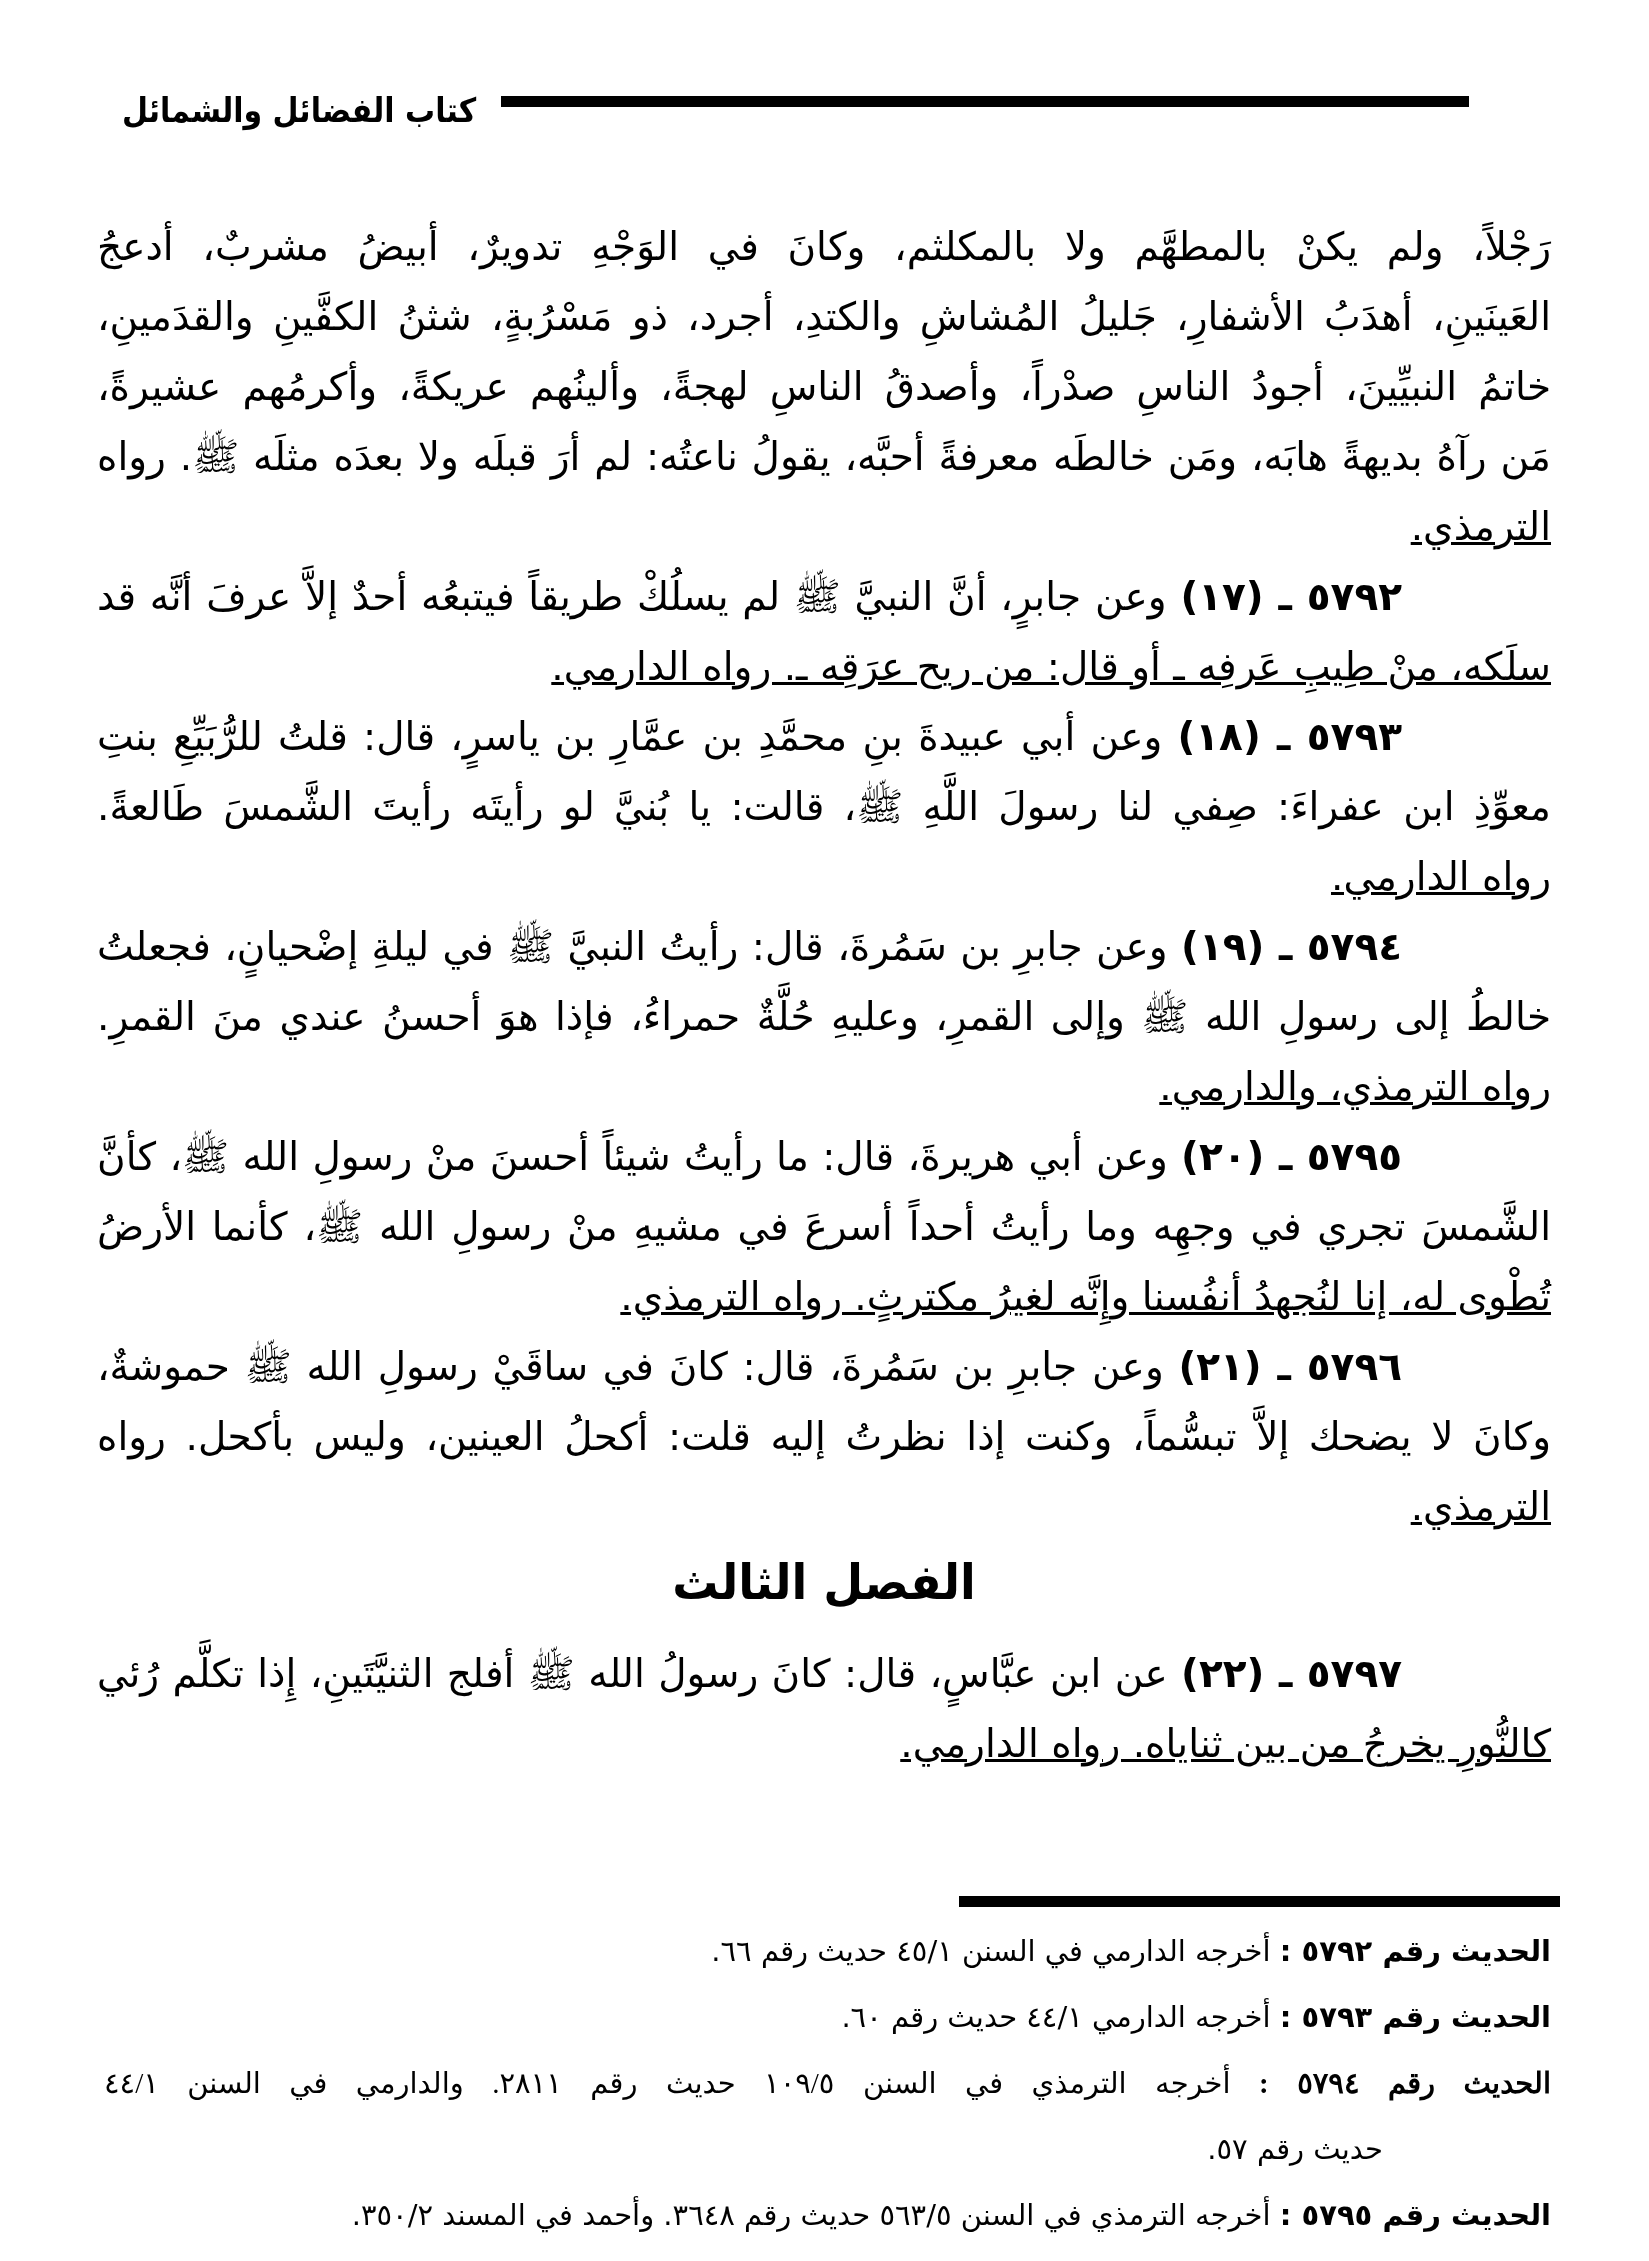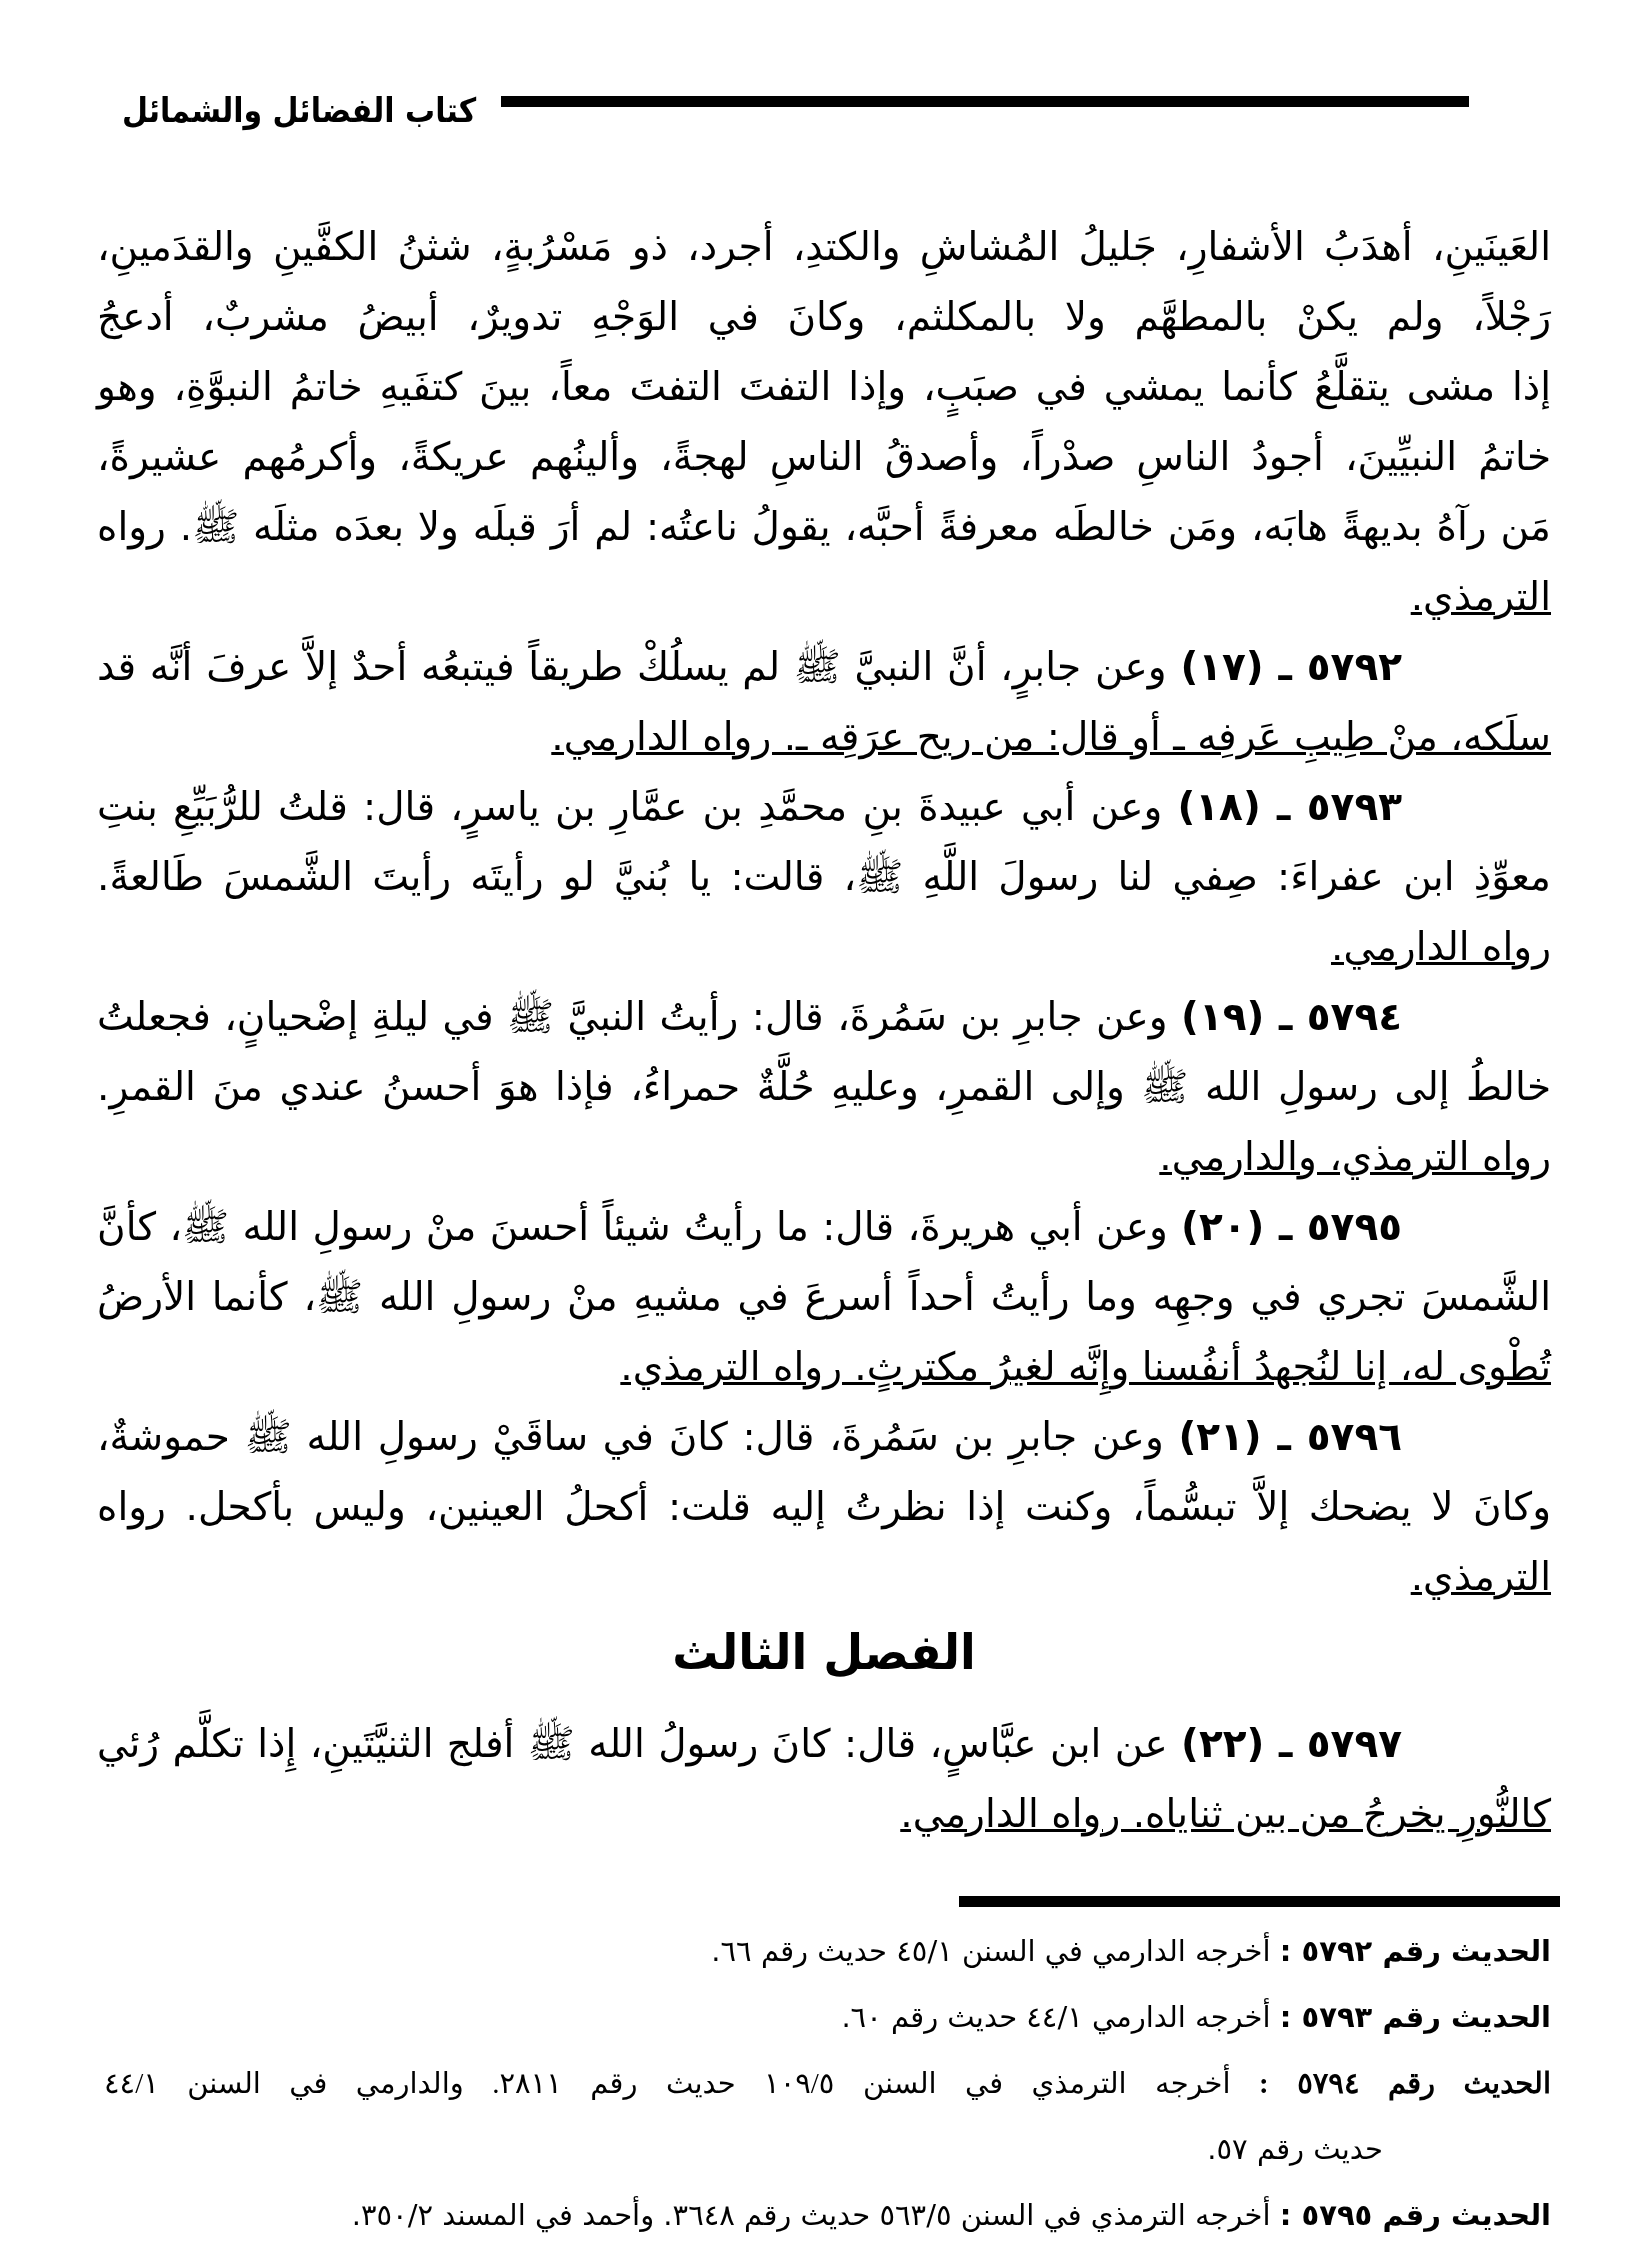--- a/index.html
+++ b/index.html
@@ -47,23 +47,22 @@
 
 <div class="page">
 
   <div class="header">
     <div class="book-title">كتاب الفضائل والشمائل</div>
     <div class="header-rule"></div>
   </div>
 
   <div class="bodytext">
 
+    <div class="line"><span>رَجْلاً، ولم يكنْ بالمطهَّم ولا بالمكلثم، وكانَ في الوَجْهِ تدويرٌ، أبيضُ مشربٌ، أدعجُ</span></div>
     <div class="line"><span>العَينَينِ، أهدَبُ الأشفارِ، جَليلُ المُشاشِ والكتدِ، أجرد، ذو مَسْرُبةٍ، شثنُ الكفَّينِ والقدَمينِ،</span></div>
-    <div class="line"><span>رَجْلاً، ولم يكنْ بالمطهَّم ولا بالمكلثم، وكانَ في الوَجْهِ تدويرٌ، أبيضُ مشربٌ، أدعجُ</span></div>
-    <div class="line"><span>إذا مشى يتقلَّعُ كأنما يمشي في صبَبٍ، وإذا التفتَ التفتَ معاً، بينَ كتفَيهِ خاتمُ النبوَّةِ، وهو</span></div>
     <div class="line"><span>خاتمُ النبيِّينَ، أجودُ الناسِ صدْراً، وأصدقُ الناسِ لهجةً، وألينُهم عريكةً، وأكرمُهم عشيرةً،</span></div>
     <div class="line"><span>مَن رآهُ بديهةً هابَه، ومَن خالطَه معرفةً أحبَّه، يقولُ ناعتُه: لم أرَ قبلَه ولا بعدَه مثلَه ﷺ. رواه</span></div>
     <div class="line last"><span>الترمذي.</span></div>
 
     <div class="line first"><span class="hnum">٥٧٩٢ ـ (١٧)</span><span> وعن جابرٍ، أنَّ النبيَّ ﷺ لم يسلُكْ طريقاً فيتبعُه أحدٌ إلاَّ عرفَ أنَّه قد</span></div>
     <div class="line last"><span>سلَكه، منْ طِيبِ عَرفِه ـ أو قال: من ريح عرَقِه ـ. رواه الدارمي.</span></div>
 
     <div class="line first"><span class="hnum">٥٧٩٣ ـ (١٨)</span><span> وعن أبي عبيدةَ بنِ محمَّدِ بن عمَّارِ بن ياسرٍ، قال: قلتُ للرُّبَيِّعِ بنتِ</span></div>
     <div class="line"><span>معوِّذِ ابن عفراءَ: صِفي لنا رسولَ اللَّهِ ﷺ، قالت: يا بُنيَّ لو رأيتَه رأيتَ الشَّمسَ طَالعةً.</span></div>
     <div class="line last"><span>رواه الدارمي.</span></div>

